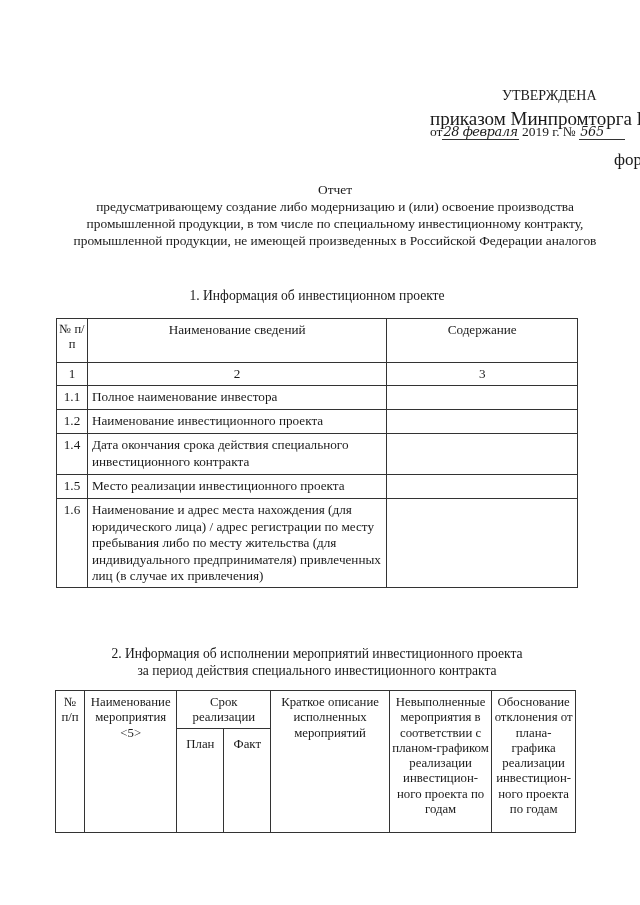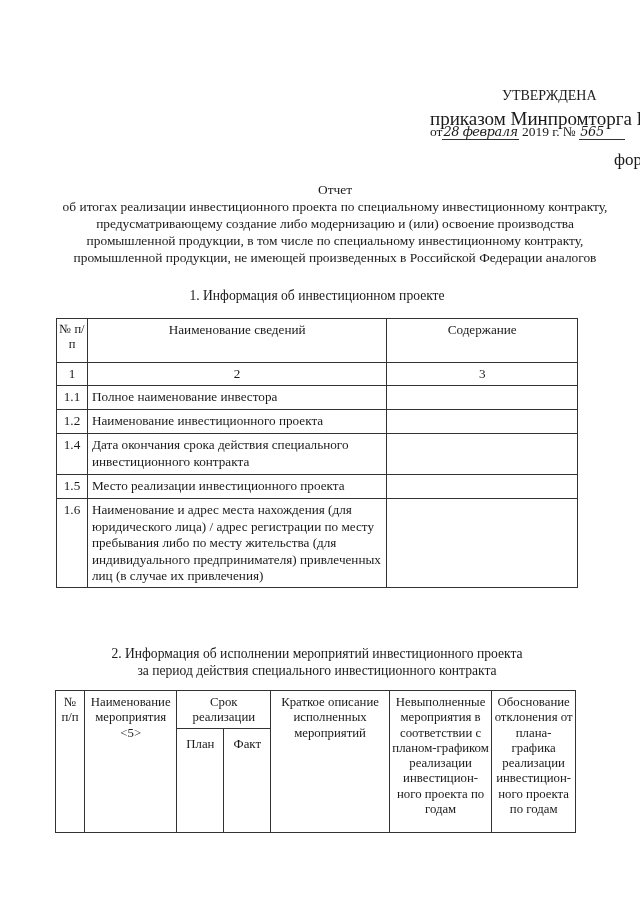--- a/index.html
+++ b/index.html
@@ -47,21 +47,20 @@
   <div class="date-line">
     <span>от</span><span class="hand">28 февраля</span>
     <span>2019 г. №</span>
     <span class="hand num-hand">565</span>
   </div>
 </div>
 <div class="forma">форма</div>
 
 <div class="abs title-block">
   <div>Отчет</div>
-  <div>об итогах реализации инвестиционного проекта по специальному инвестиционному контракту,</div>
   <div>предусматривающему создание либо модернизацию и (или) освоение производства</div>
   <div>промышленной продукции, в том числе по специальному инвестиционному контракту,</div>
   <div>промышленной продукции, не имеющей произведенных в Российской Федерации аналогов</div>
 </div>
 
 <div class="abs section-title" style="left:56px; top:288px; width:522px;">1. Информация об инвестиционном проекте</div>
 
 <table class="t1">
   <tbody>
       <tr class="hdr">

